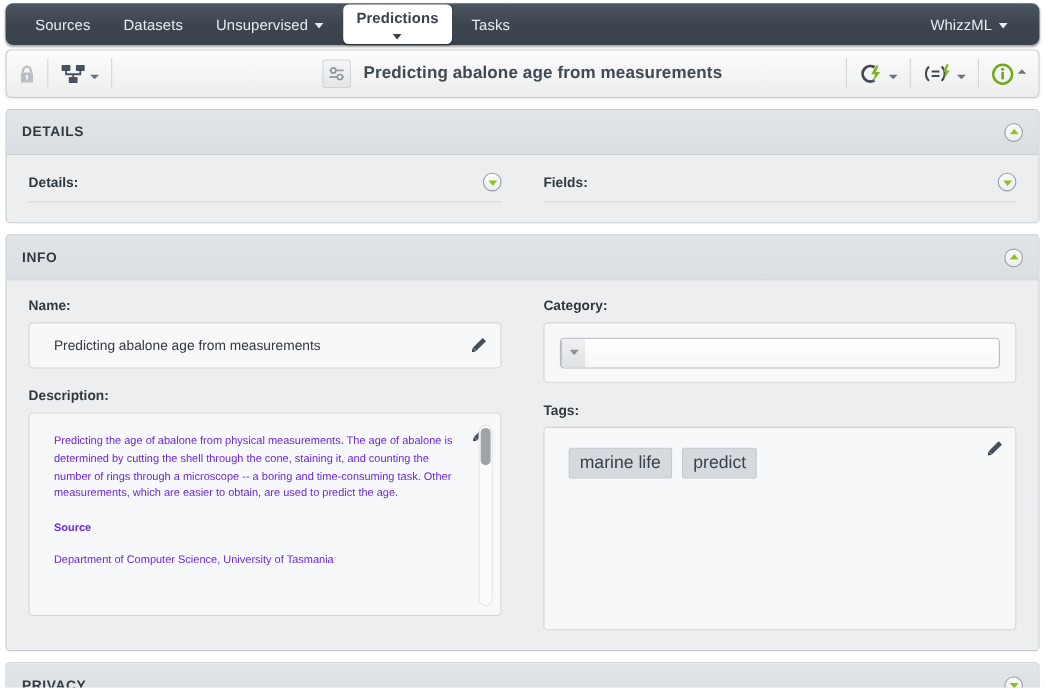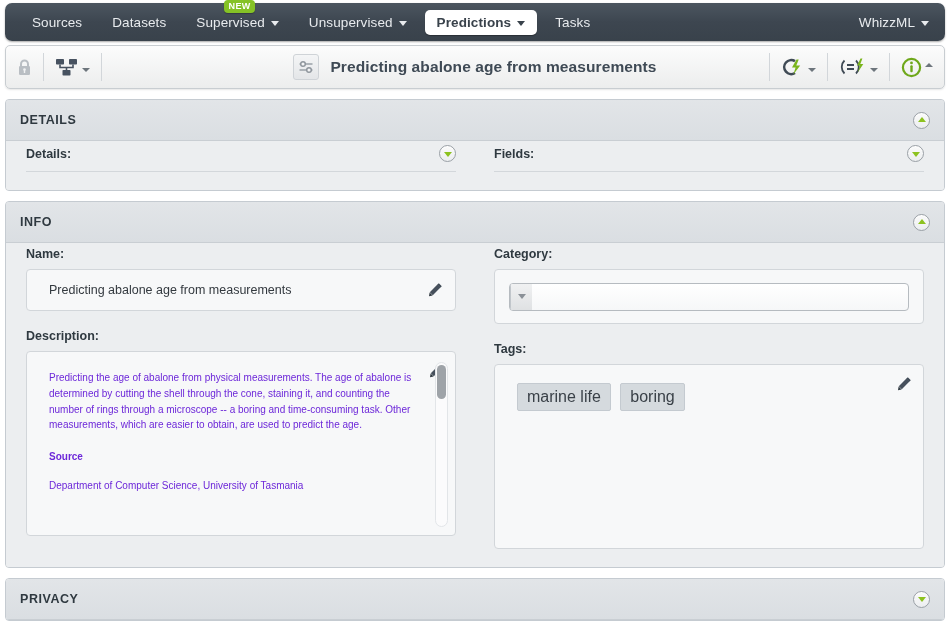--- a/index.html
+++ b/index.html
@@ -18,41 +18,42 @@
     position: relative;
     height: 38px;
     margin: 3px 5px 0 5px;
     background: linear-gradient(to bottom, #4c5660 0%, #3d4650 50%, #39424b 100%);
     border-radius: 7px;
     display: flex;
     align-items: center;
     box-shadow: 0 1px 2px rgba(0,0,0,0.35);
   }
   .nav-left { display: flex; align-items: center; padding-left: 12px; height: 100%; }
-  .nav-right { margin-left: auto; display: flex; align-items: center; padding-right: 1px; height: 100%; }
+  .nav-right { margin-left: auto; display: flex; align-items: center; padding-right: 14px; height: 100%; }
 
   .nav-item {
     position: relative;
     color: #e8ebee;
     font-size: 13.5px;
     padding: 5px 12px;
     margin: 0 3px;
     border-radius: 5px;
     white-space: nowrap;
     cursor: pointer;
     display: flex;
     align-items: center;
     gap: 6px;
     letter-spacing: .1px;
   }
   .nav-item.active {
     background: #ffffff;
     color: #39424b;
     font-weight: bold;
     box-shadow: 0 1px 1px rgba(0,0,0,0.3);
+    flex-direction: column;
   }
   .caret-down {
     display: inline-block;
     width: 0; height: 0;
     border-left: 4.5px solid transparent;
     border-right: 4.5px solid transparent;
     border-top: 5px solid currentColor;
     position: relative; top: 1px;
   }
   .new-badge {
@@ -152,21 +153,21 @@
     padding: 0 14px;
     cursor: pointer;
   }
   .panel-head .ttl {
     font-size: 12.5px;
     font-weight: bold;
     color: #2f3940;
     letter-spacing: .55px;
   }
   .panel-head .toggle { margin-left: auto; }
-  .panel-body { padding: 4px 20px 18px 20px; background: #eceef0; }
+  .panel-body { padding: 16px 20px 18px 20px; background: #eceef0; }
 
   
   .circ {
     width: 17px; height: 17px;
     border-radius: 50%;
     background: linear-gradient(to bottom, #fbfbfb, #eceef0);
     border: 1px solid #9aa0a6;
     display: flex;
     align-items: center;
     justify-content: center;
@@ -303,25 +304,20 @@
   <div class="nav-left">
 
     <div class="nav-item">
       <span>Sources</span>
     </div>
 
     <div class="nav-item">
       <span>Datasets</span>
     </div>
 
-    <div class="nav-item">
-      <span class="new-badge">NEW</span>
-      <span>Supervised</span>
-      <span class="caret-down"></span>
-    </div>
 
     <div class="nav-item">
       <span>Unsupervised</span>
       <span class="caret-down"></span>
     </div>
 
     <div class="nav-item active">
       <span>Predictions</span>
       <span class="caret-down"></span>
     </div>
@@ -493,21 +489,21 @@
               <span class="sel-arrow">
                 <span></span>
               </span>
             </div>
           </div>
 
           <span class="field-label" style="margin-top:18px">Tags:</span>
 
           <div class="box tags-box">
             <span class="tag">marine life</span>
-            <span class="tag">boring</span>
+            <span class="tag">predict</span>
 
             <svg class="pencil" width="15" height="15" viewBox="0 0 15 15">
               <path d="M10.8 1.2l3 3-1.6 1.6-3-3z" fill="#3f4a55"></path>
               <path d="M9.4 2.6l3 3-7.6 7.6-3-3z" fill="#46505c"></path>
               <path d="M1.6 10.4l3 3L1 14.2z" fill="#2f3940"></path>
             </svg>
           </div>
         </div>
 
       </div>

